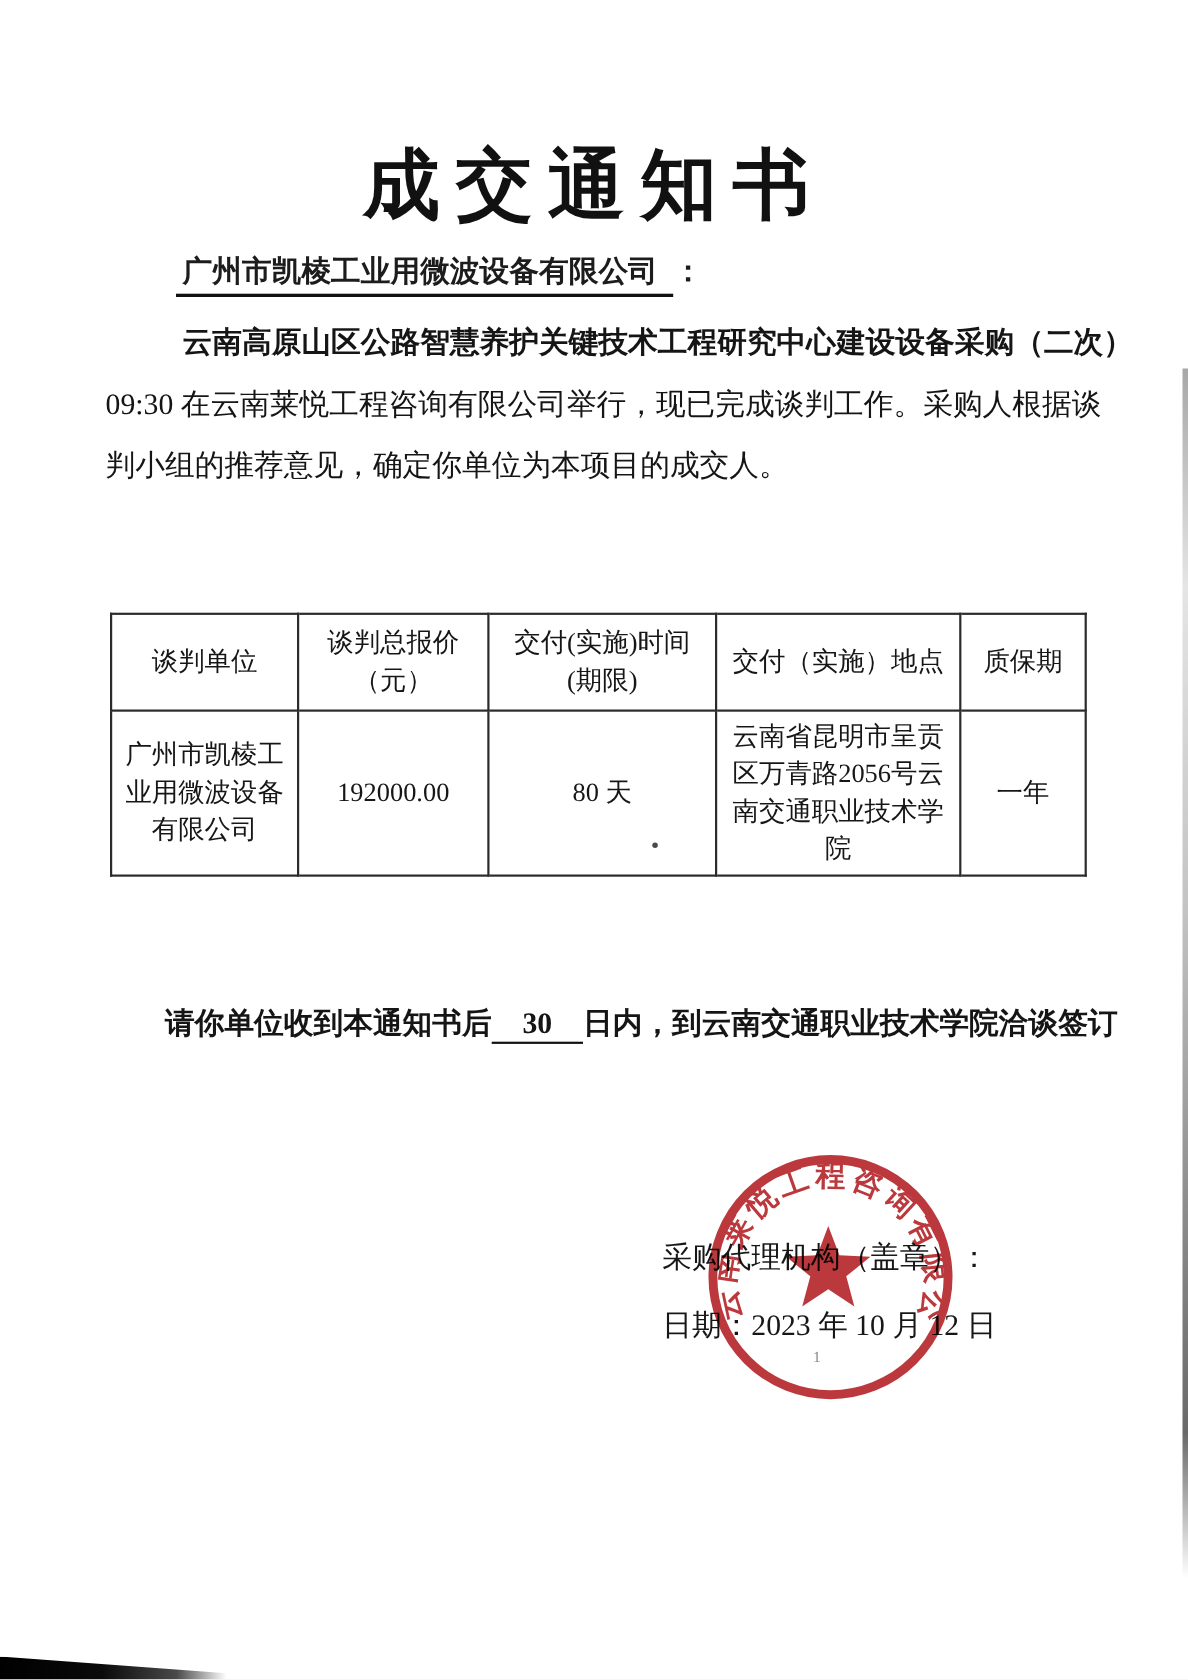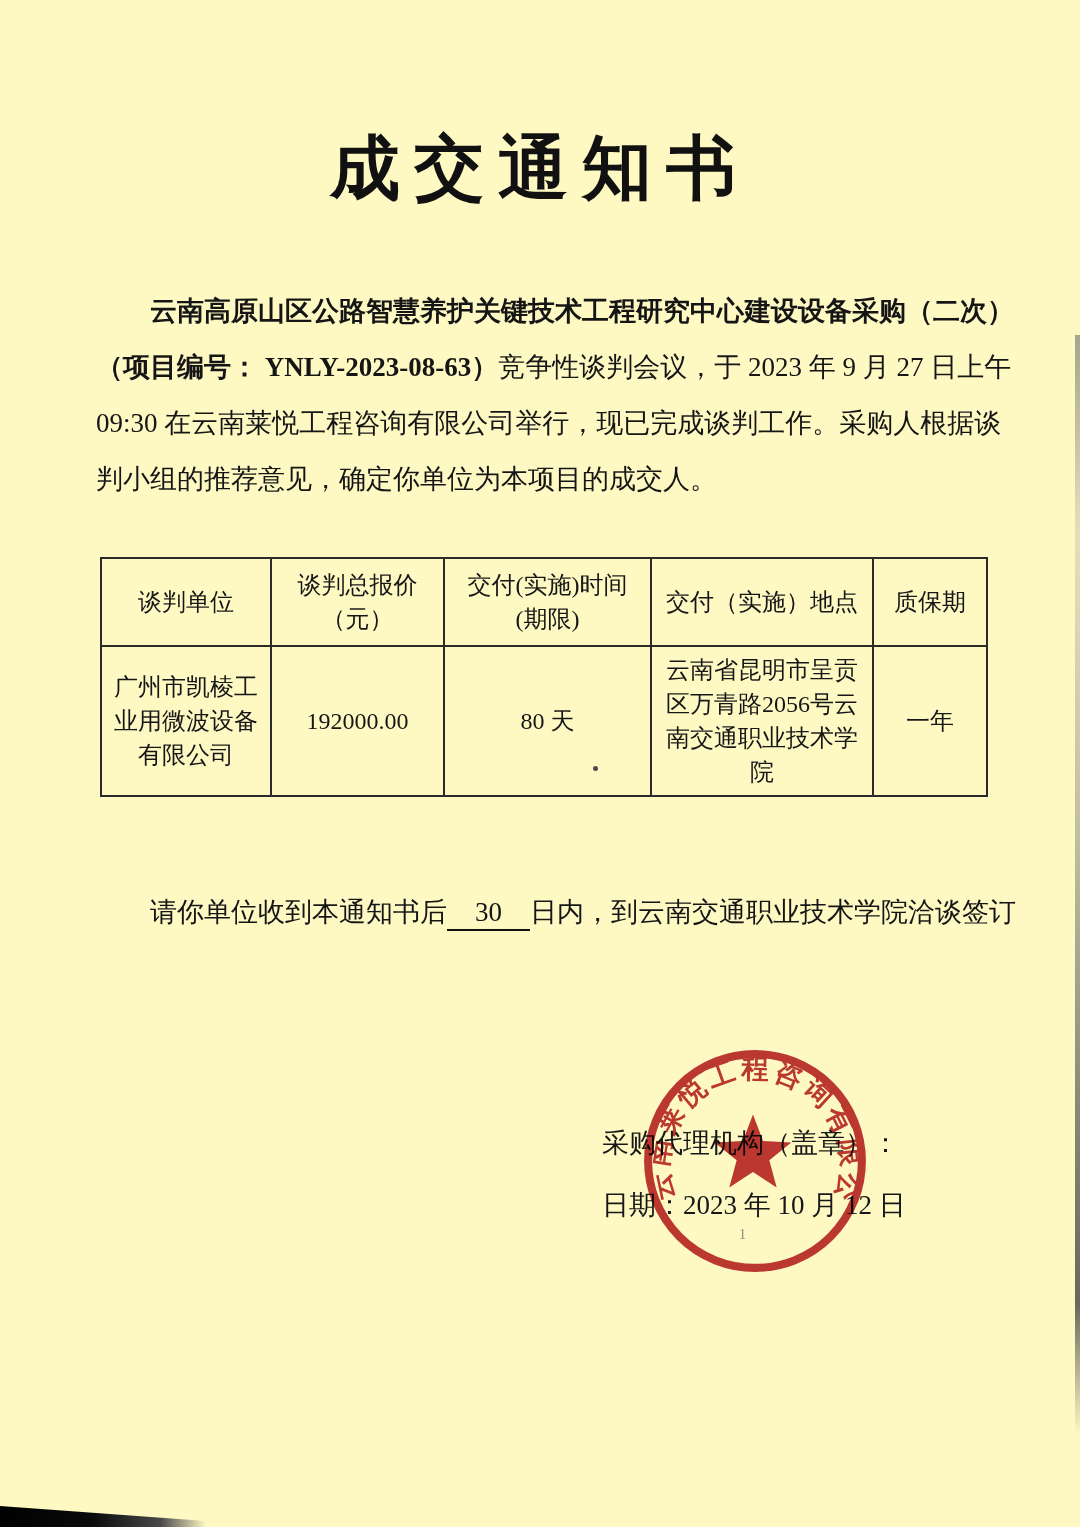--- a/index.html
+++ b/index.html
@@ -2,21 +2,21 @@
 <html lang="zh"><head>
 <meta charset="utf-8">
 <style>
   * { margin: 0; padding: 0; box-sizing: border-box; }
   html, body { background: #e8e8e8; }
   .page {
     position: relative;
     width: 1080px;
     height: 1527px;
     margin: 0 auto;
-    background: #fef9c3;
+    background: #ffffff;
     overflow: hidden;
     color: #1c1c1c;
     font-family: "Liberation Serif", "DejaVu Serif", serif;
   }
 
   .doc-title {
     position: absolute;
     top: 122px; left: 0; right: 0;
     text-align: center;
     font-size: 70px;
@@ -42,24 +42,24 @@
   .body-block {
     position: absolute;
     left: 96px;
     width: 894px;
     font-size: 27px;
     line-height: 56px;
     color: #151515;
   }
   .body-block .line { white-space: nowrap; }
   .indent { padding-left: 54px; }
-  .b { font-weight: bold; }
+  .b { font-weight: bold; margin-left: 16px; }
 
   .para-1 { top: 283px; }
-  .para-2 { top: 882px; line-height: 60px; }
+  .para-2 { top: 900px; line-height: 60px; font-weight: bold; }
 
   .days-underline {
     display: inline-block;
     border-bottom: 2.5px solid #111;
     padding: 0 28px 0 28px;
     line-height: 34px;
   }
 
   .award-table {
     position: absolute;
@@ -147,24 +147,25 @@
     clip-path: polygon(0% 0%, 100% 72%, 100% 100%, 0% 100%);
   }
 </style>
 </head>
 <body>
 
 <div class="page">
 
   <div class="doc-title">成交通知书</div>
 
+  <div class="addressee-line"><span class="addressee-underline">广州市凯棱工业用微波设备有限公司</span><span>：</span>
+  </div>
 
   <div class="body-block para-1">
     <div class="line indent b">云南高原山区公路智慧养护关键技术工程研究中心建设设备采购（二次）</div>
-    <div class="line"><span class="b">（项目编号： YNLY-2023-08-63）</span><span>竞争性谈判会议，于 2023 年 9 月 27 日上午</span></div>
     <div class="line">09:30 在云南莱悦工程咨询有限公司举行，现已完成谈判工作。采购人根据谈</div>
     <div class="line">判小组的推荐意见，确定你单位为本项目的成交人。</div>
   </div>
 
   <table class="award-table">
     <colgroup>
       <col class="col-1">
         <col class="col-2">
         <col class="col-3">
         <col class="col-4">

